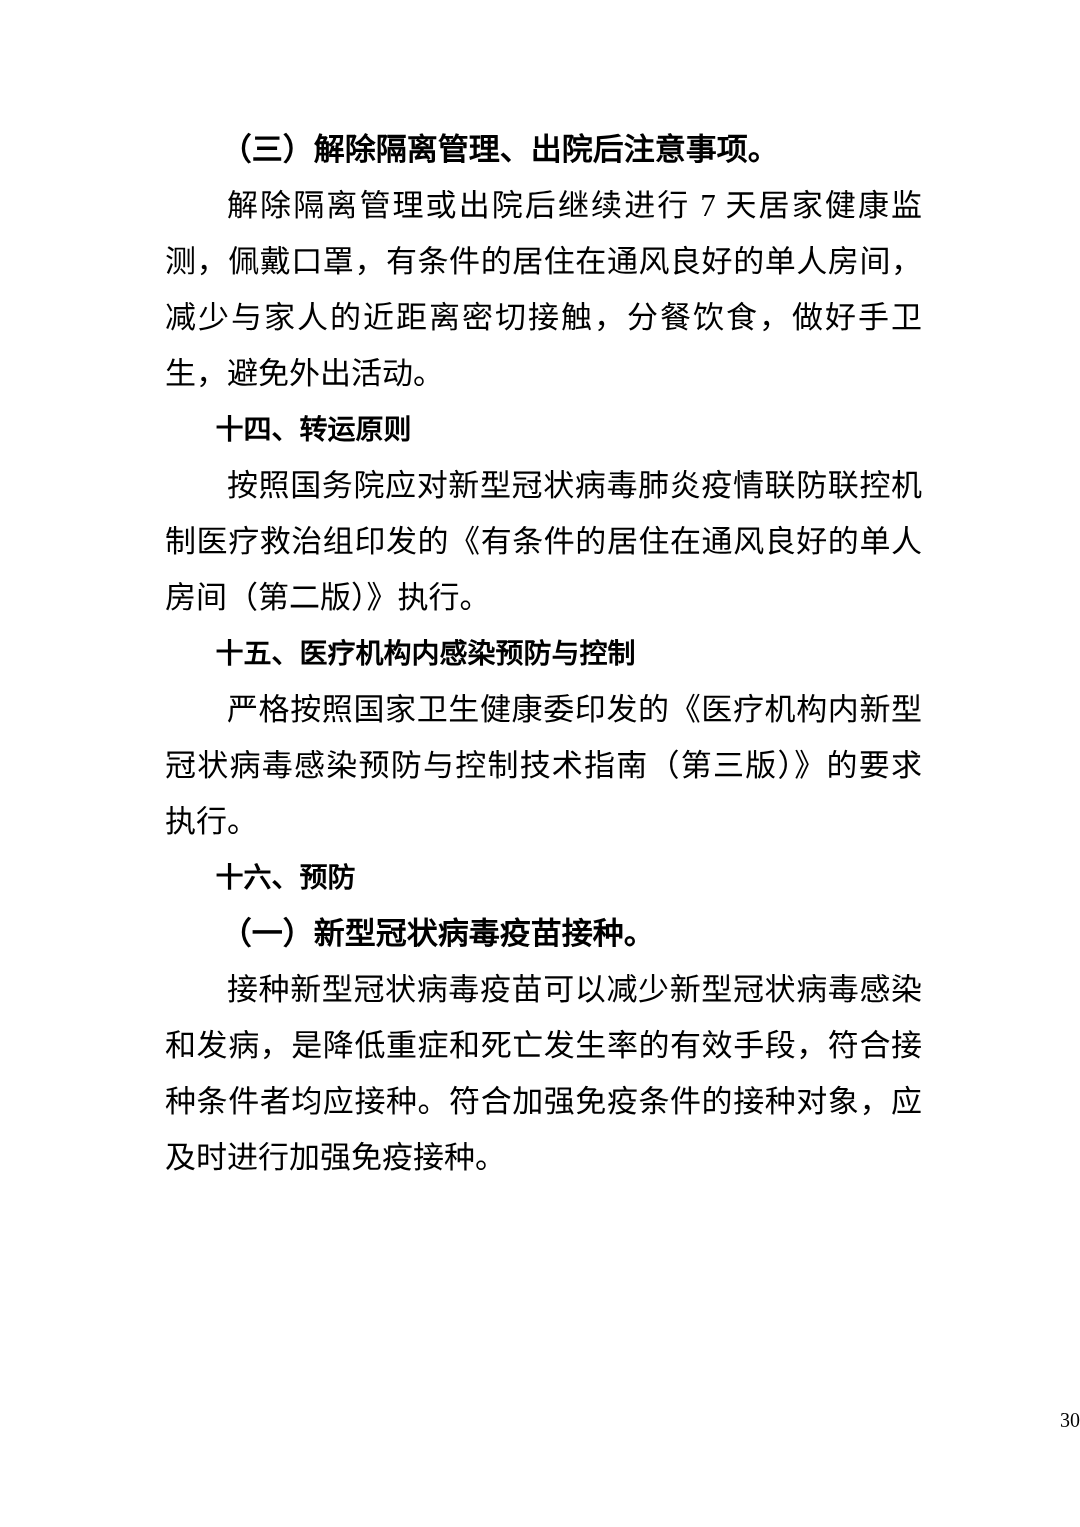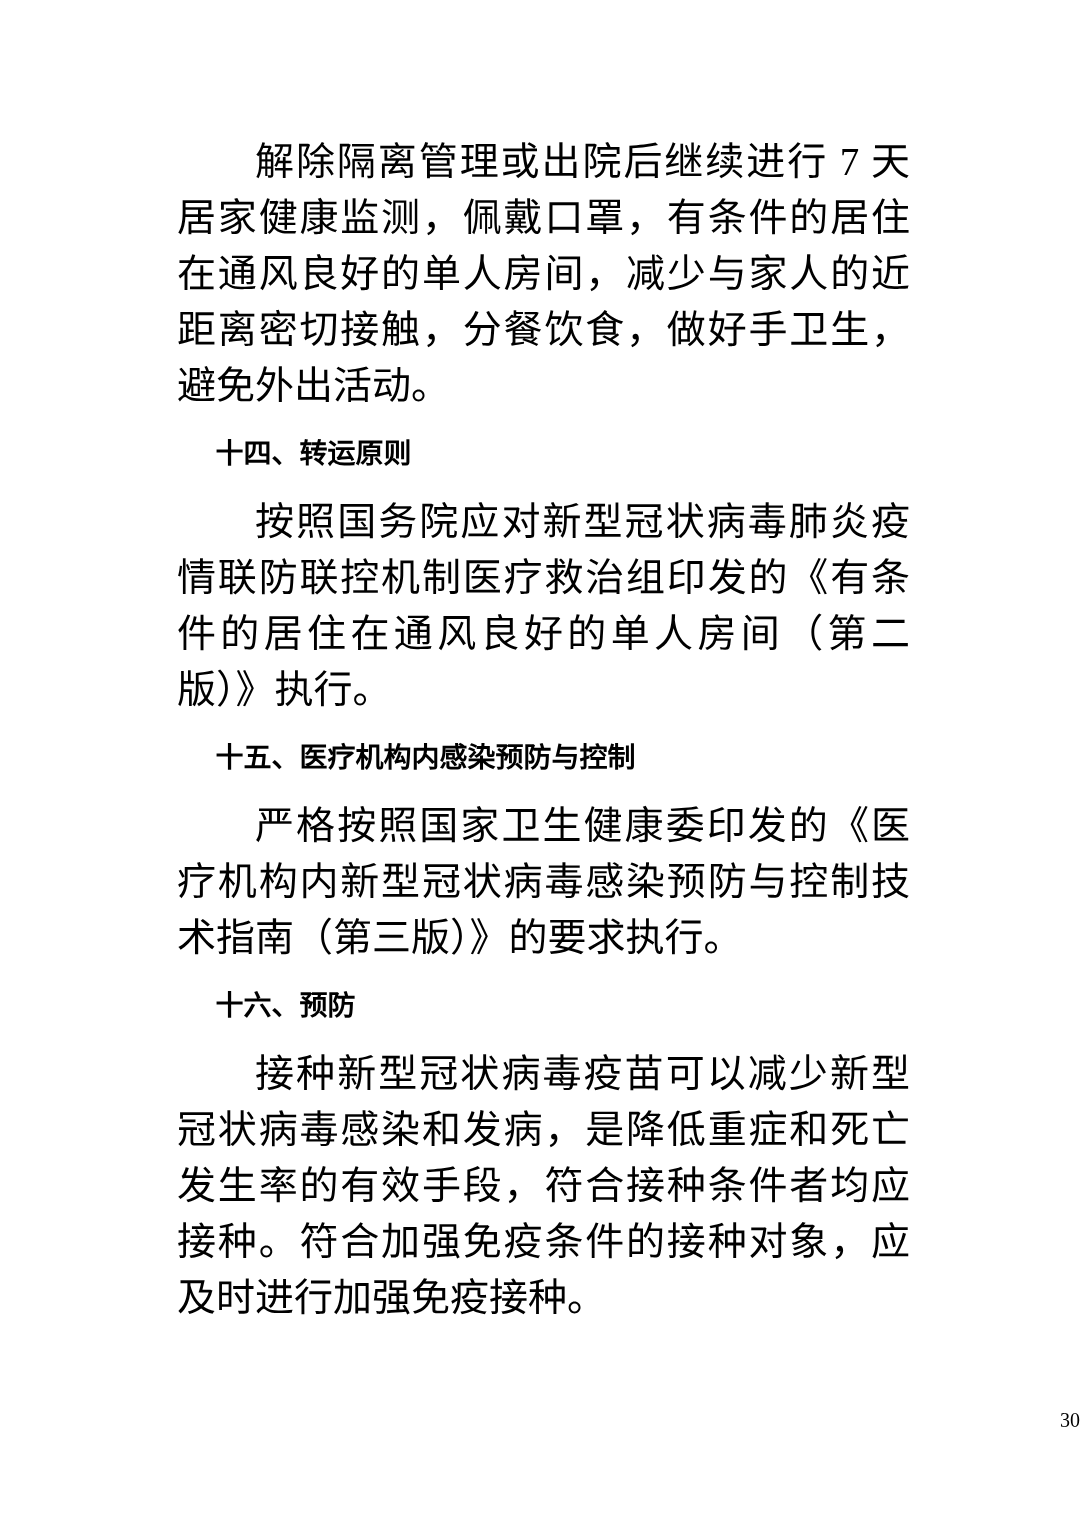--- a/index.html
+++ b/index.html
@@ -16,22 +16,22 @@
     color: #000000;
     font-family: "Liberation Serif", "DejaVu Serif", serif;
   }
   .content {
     position: absolute;
     left: 165px;
     top: 122px;
     width: 757px;
   }
   .para {
-    margin: 12px;
-    font-size: 39px;
+    margin: 0;
+    font-size: 31px;
     line-height: 56px;
     text-align: justify;
     text-justify: inter-ideograph;
     text-indent: 2em;
     word-break: break-all;
   }
   .section-heading {
     margin: 0;
     font-family: "Liberation Sans", "DejaVu Sans", sans-serif;
     font-weight: 700;
@@ -60,33 +60,35 @@
     font-family: "Liberation Serif", "DejaVu Serif", serif;
     color: #000000;
   }
 </style>
 </head>
 <body>
 
 <div class="page">
   <div class="content">
 
+    <h3 class="subsection-heading">（三）解除隔离管理、出院后注意事项。</h3>
 
     <p class="para">解除隔离管理或出院后继续进行 7 天居家健康监测，佩戴口罩，有条件的居住在通风良好的单人房间，减少与家人的近距离密切接触，分餐饮食，做好手卫生，避免外出活动。</p>
 
     <h2 class="section-heading">十四、转运原则</h2>
 
     <p class="para">按照国务院应对新型冠状病毒肺炎疫情联防联控机制医疗救治组印发的《有条件的居住在通风良好的单人房间（第二版）》执行。</p>
 
     <h2 class="section-heading">十五、医疗机构内感染预防与控制</h2>
 
     <p class="para">严格按照国家卫生健康委印发的《医疗机构内新型冠状病毒感染预防与控制技术指南（第三版）》的要求执行。</p>
 
     <h2 class="section-heading">十六、预防</h2>
 
+    <h3 class="subsection-heading">（一）新型冠状病毒疫苗接种。</h3>
 
     <p class="para">接种新型冠状病毒疫苗可以减少新型冠状病毒感染和发病，是降低重症和死亡发生率的有效手段，符合接种条件者均应接种。符合加强免疫条件的接种对象，应及时进行加强免疫接种。</p>
 
 
 
   </div>
 
   <div class="page-number">30</div>
 </div>
 

